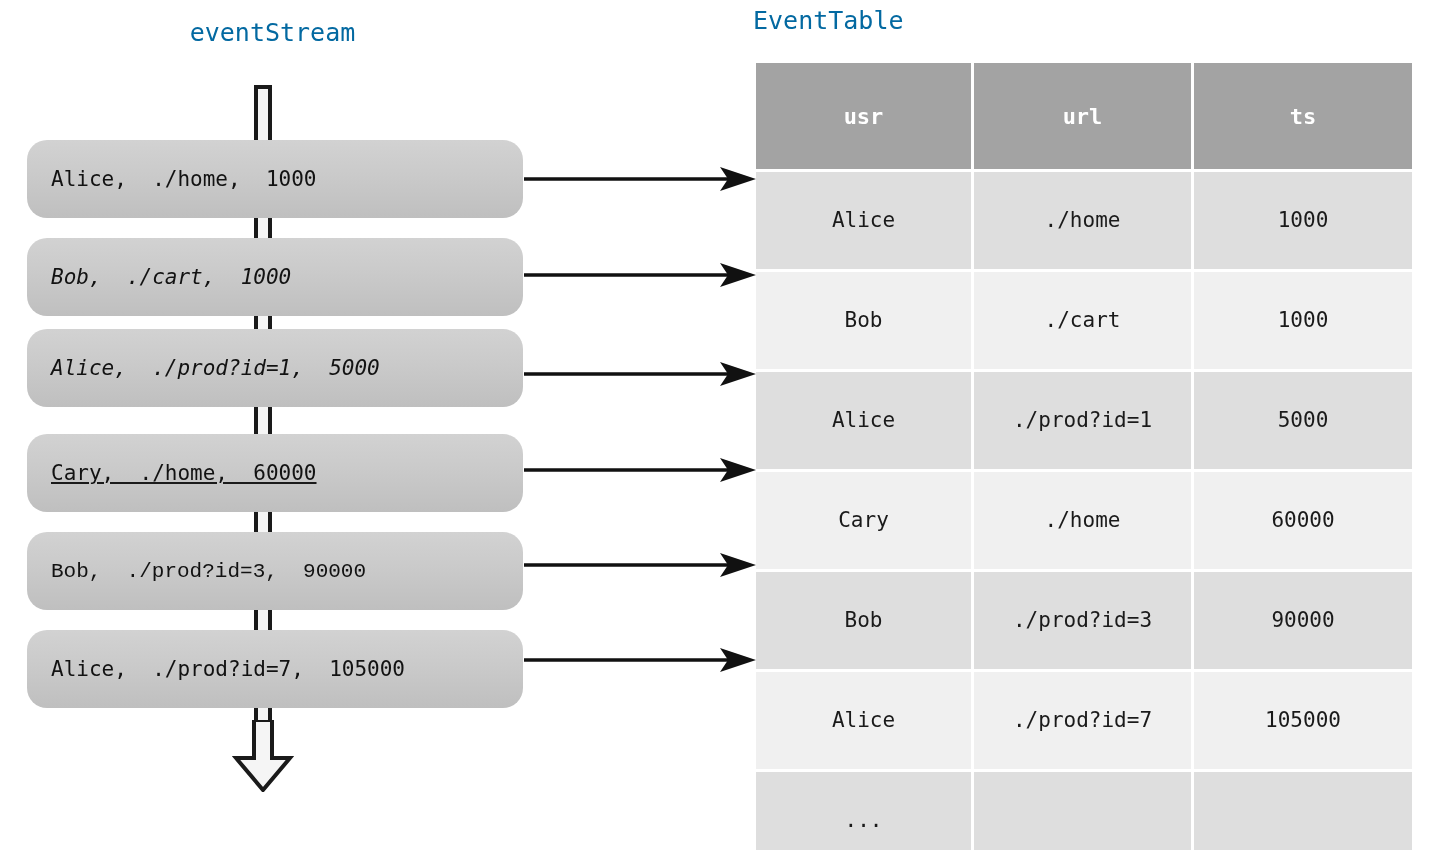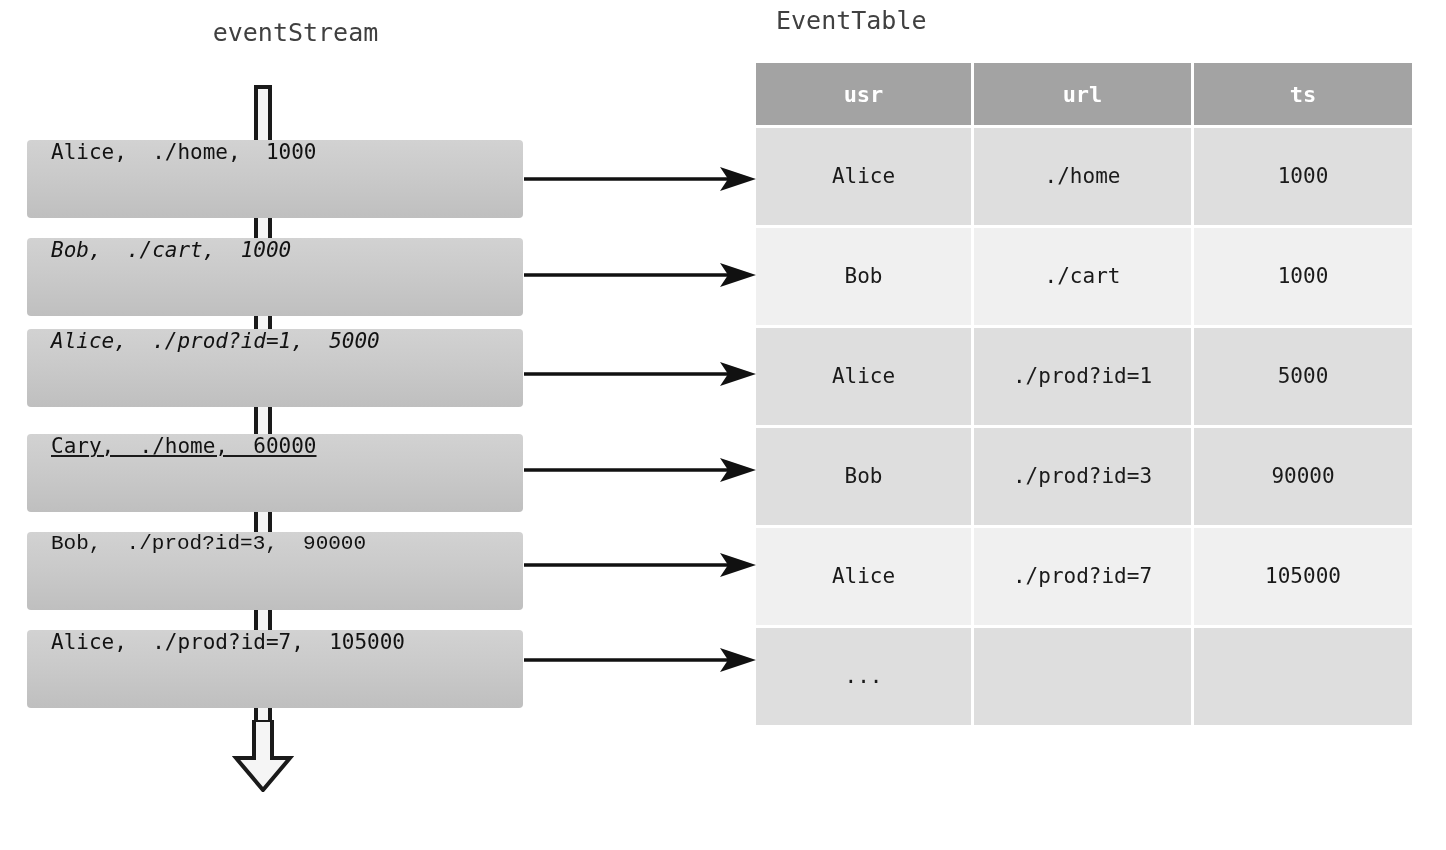--- a/index.html
+++ b/index.html
@@ -16,22 +16,21 @@
     font-family: "DejaVu Sans Mono", "Liberation Mono", monospace;
     color: #1a1a1a;
   }
 
   
   .title {
     position: absolute;
     font-size: 25px;
     letter-spacing: 0px;
     white-space: nowrap;
-    color: #404040;
-    padding-left: 23px;
+    color: #0369a1;
   }
   #stream-title {
     left: 0;
     top: 18px;
     width: 545px;
     text-align: center;
   }
   #table-title {
     left: 753px;
     top: 6px;
@@ -61,25 +60,25 @@
     height: 72px;
     z-index: 1;
   }
 
   
   .event-box {
     position: absolute;
     left: 27px;
     width: 496px;
     height: 78px;
-    border-radius: 4px;
+    border-radius: 20px;
     background: linear-gradient(to bottom, #d2d2d2 0%, #cacaca 45%, #bfbfbf 100%);
     z-index: 3;
     display: flex;
-    align-items: flex-start;
+    align-items: center;
   }
   .event-text {
     padding-left: 24px;
     font-size: 21px;
     white-space: pre;
     color: #121212;
   }
 
   
   .connector {
@@ -98,22 +97,22 @@
     width: 662px;
     border-collapse: separate;
     border-spacing: 3px 3px;
     table-layout: fixed;
   }
   #event-table th {
     background: #a3a3a3;
     color: #ffffff;
     font-size: 22px;
     font-weight: bold;
-    height: 62px;
-    padding: 0;
+    height: 76px;
+    padding: 15px;
     text-align: center;
     vertical-align: middle;
   }
   #event-table td {
     height: 97px;
     padding: 0 4px;
     font-size: 21px;
     text-align: center;
     vertical-align: middle;
     color: #1a1a1a;
@@ -209,20 +208,25 @@
       <tr class="row-odd">
         <td>Bob</td>
         <td>./cart</td>
         <td>1000</td>
       </tr>
       <tr class="row-even">
         <td>Alice</td>
         <td>./prod?id=1</td>
         <td>5000</td>
       </tr>
+      <tr class="row-odd">
+        <td>Cary</td>
+        <td>./home</td>
+        <td>60000</td>
+      </tr>
       <tr class="row-even">
         <td>Bob</td>
         <td>./prod?id=3</td>
         <td>90000</td>
       </tr>
       <tr class="row-odd">
         <td>Alice</td>
         <td>./prod?id=7</td>
         <td>105000</td>
       </tr>

